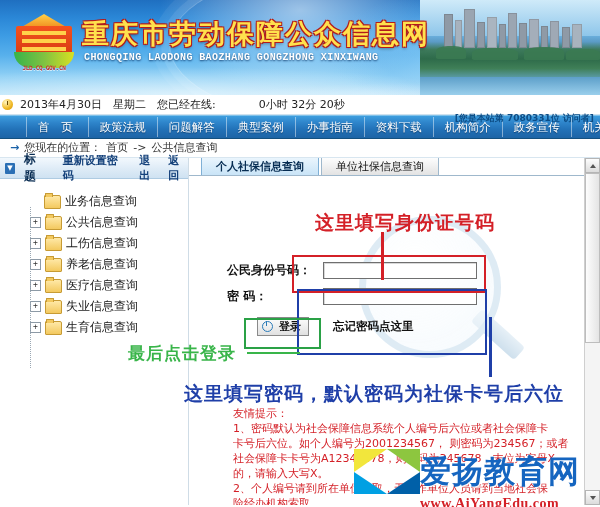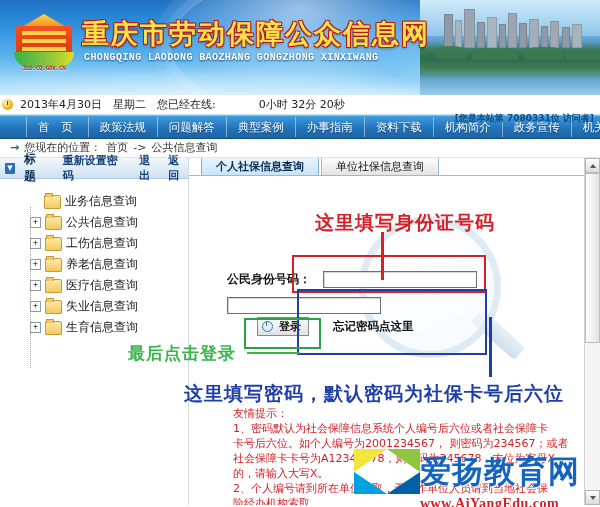--- a/index.html
+++ b/index.html
@@ -195,21 +195,21 @@
   }
   #glass .hdl{
     position:absolute;left:110px;top:110px;width:58px;height:17px;
     background:linear-gradient(180deg,#cfe2f0,#9fc2dc);transform:rotate(42deg);
     border-radius:4px;
   }
   
   #form{
     position:absolute;left:0;right:0;top:104px;
   }
-  .frow{display:flex;align-items:flex-end;height:26px;padding-left:38px;}
+  .frow{display:flex;align-items:flex-start;height:26px;padding-left:38px;}
   .flabel{width:96px;font-size:12px;font-weight:bold;color:#111;text-align:left;}
   .flabel.sp{letter-spacing:0;}
   .finput{
     width:148px;height:13px;border:1px solid #6f6f6f;background:#fff;
     box-shadow:inset 1px 1px 0 #d8d8d8;
   }
   
   .abox{position:absolute;pointer-events:none;}
   #box-red{left:103px;top:97px;width:190px;height:34px;border:2px solid #d42027;}
   #box-blue{left:108px;top:131px;width:186px;height:62px;border:2px solid #1f3fa8;}
@@ -422,20 +422,21 @@
       <div class="hdl"></div>
         <div class="ring"></div>
     </div>
 
     <div id="form">
       <div class="frow">
         <span class="flabel">公民身份号码：</span>
         <input class="finput" type="text" value="" style="">
       </div>
       <div class="frow">
+        <span class="flabel sp">密    码：</span>
         <input class="finput" type="password" value="" style="">
       </div>
       <div id="login-row">
         <span id="login-btn">
           <span class="pw-icon"></span>
           <span>登录</span>
         </span>
         <span id="forgot">忘记密码点这里</span>
       </div>
     </div>

